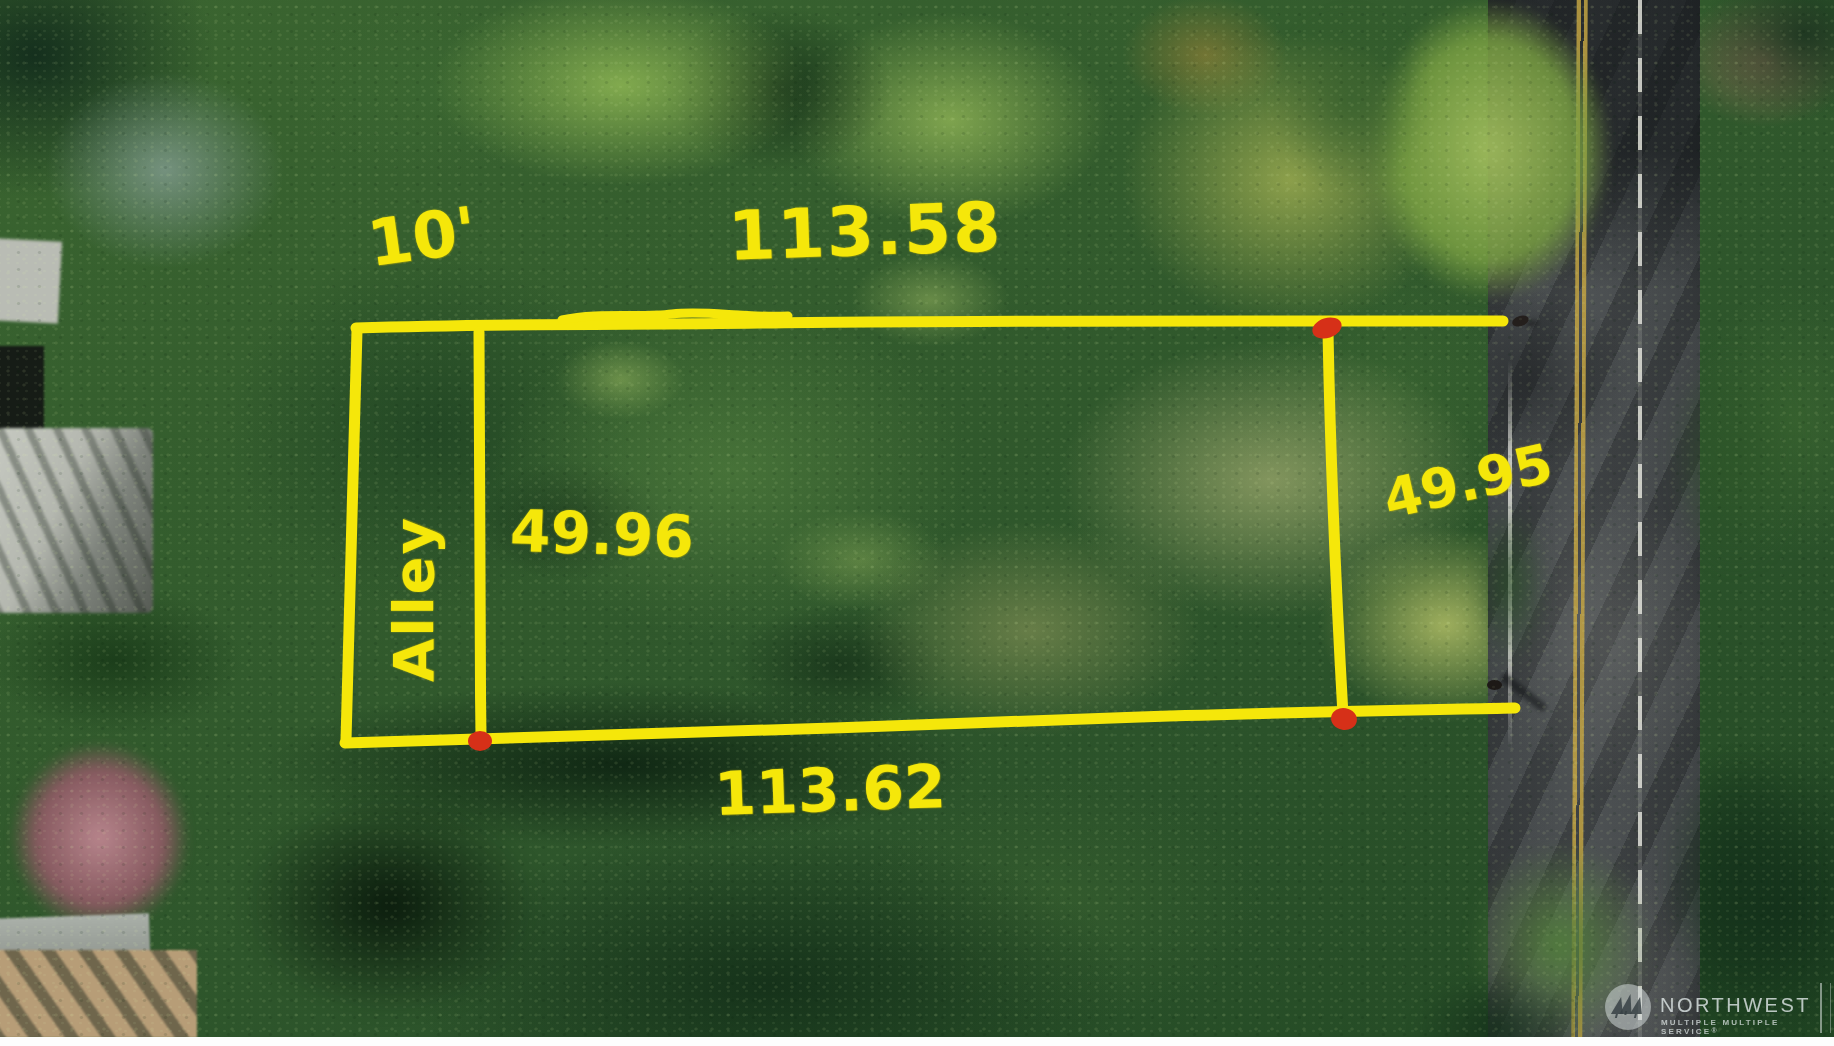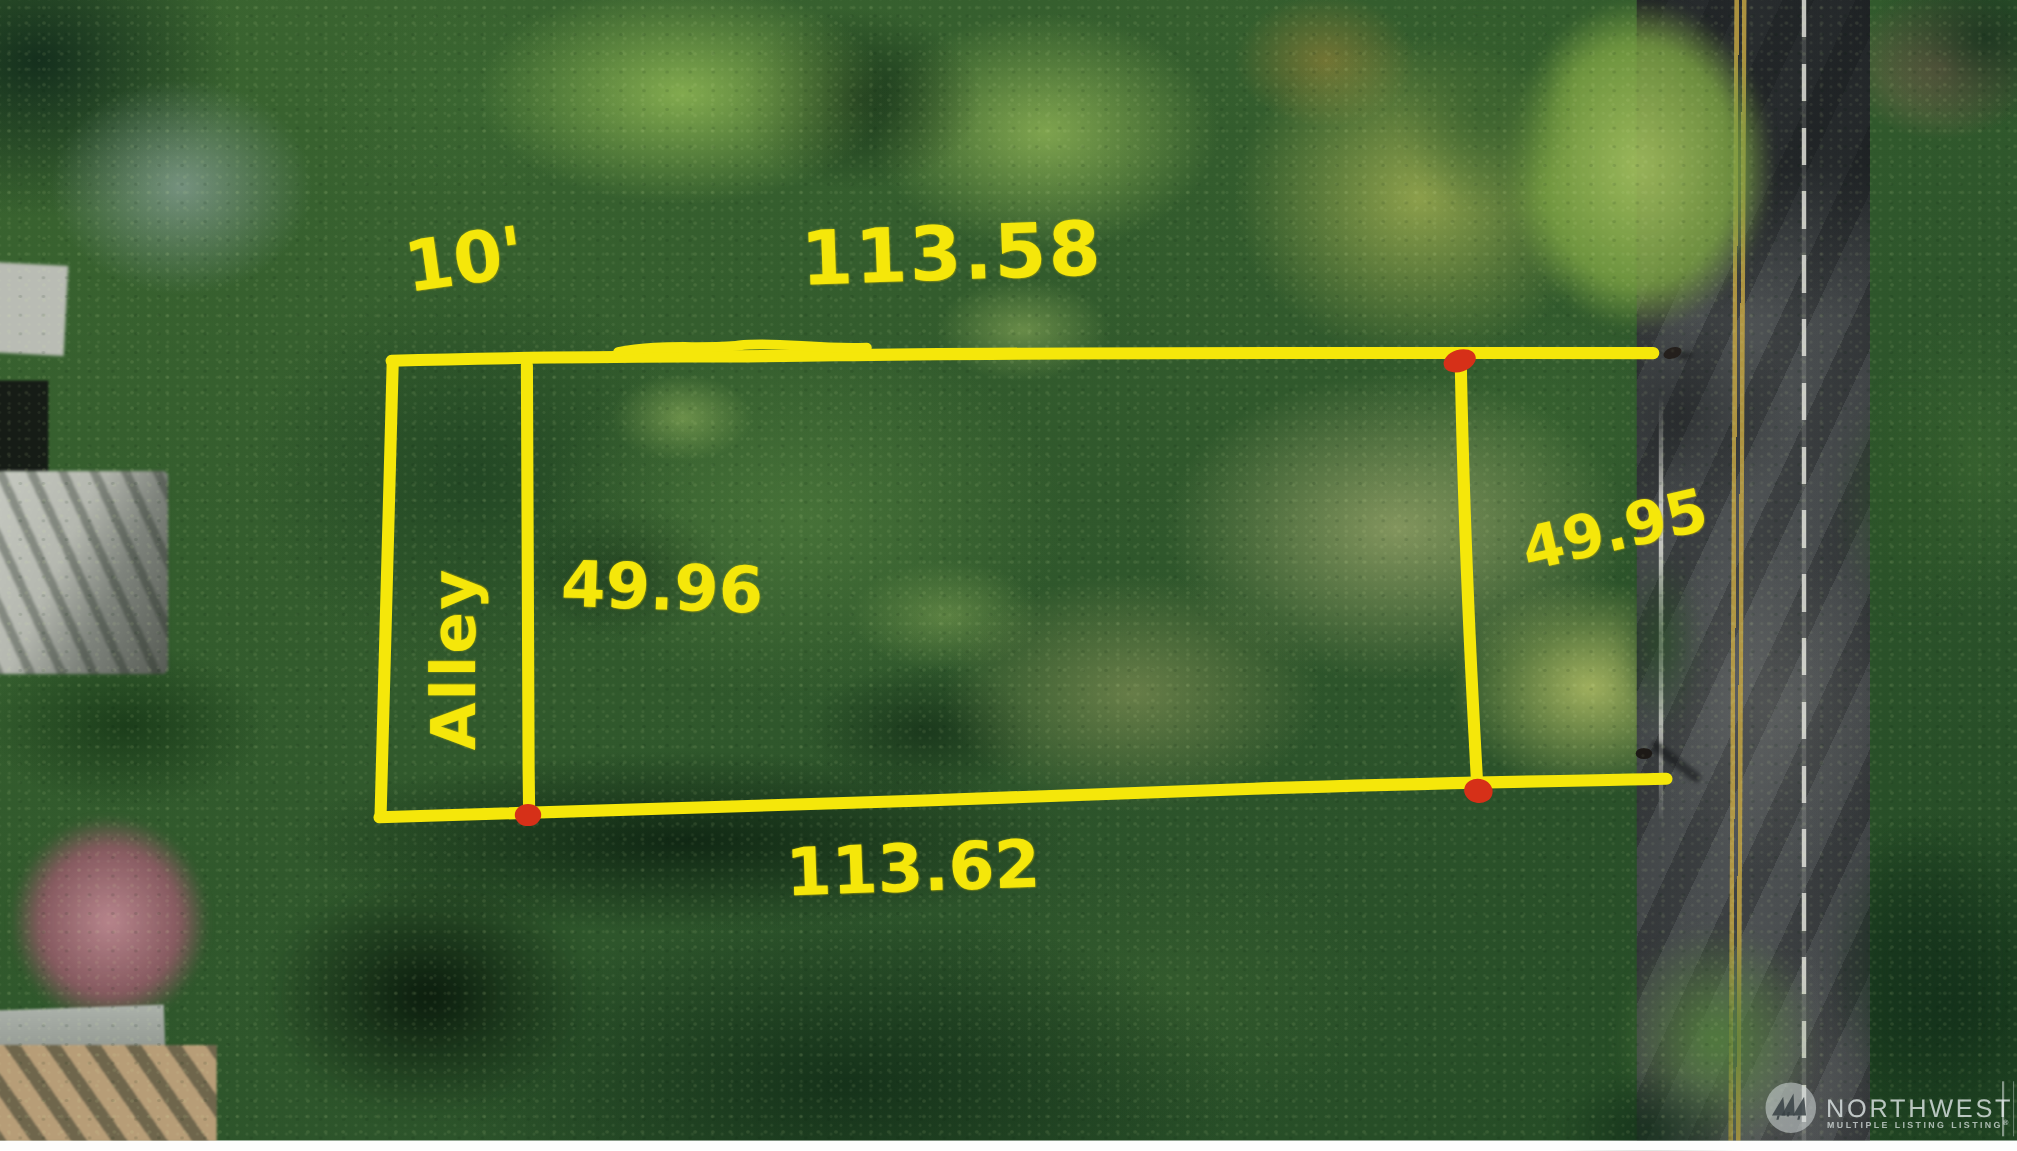--- a/index.html
+++ b/index.html
@@ -106,21 +106,21 @@
   .mk{position:absolute;color:var(--boundary-marker,#F5E70A);font-weight:700;line-height:1;
     white-space:nowrap;text-align:center;
     text-shadow:1px 1px 0 rgba(180,160,0,.25), 0 0 2px rgba(246,231,10,.55);}
   
   .wm{position:absolute;left:1598px;top:980px;width:240px;height:58px;}
   .wm-circle{position:absolute;left:7px;top:4px;width:46px;height:46px;border-radius:50%;
     background:rgba(210,216,216,.55);}
   .wm-tree{position:absolute;width:0;height:0;border-left:6px solid transparent;border-right:6px solid transparent;
     border-bottom:17px solid rgba(55,65,68,.85);transform:skewX(-14deg);}
   .wm-tree::after{content:"";position:absolute;left:-1px;top:17px;width:2px;height:4px;background:rgba(55,65,68,.85);}
-  .wm-name{position:absolute;left:62px;top:14px;font-size:23px;letter-spacing:2.5px;font-weight:400;
+  .wm-name{position:absolute;left:62px;top:14px;font-size:20px;letter-spacing:2.5px;font-weight:400;
     color:rgba(225,232,232,.80);font-family:"Liberation Sans",sans-serif;}
   .wm-tag{position:absolute;left:63px;top:38px;font-size:8px;letter-spacing:2.2px;font-weight:700;
     color:rgba(225,232,232,.72);font-family:"Liberation Sans",sans-serif;}
   .wm-reg{font-size:7px;vertical-align:top;}
   .wm-rule{position:absolute;left:222px;top:3px;width:2px;height:50px;background:rgba(235,240,240,.5);}
   .wm-rule2{position:absolute;left:232px;top:3px;width:1px;height:50px;background:rgba(235,240,240,.35);}
   .bottom-strip{position:absolute;left:0;top:1037px;width:1834px;height:9px;background:#fdfdfd;}
 </style>
 </head>
 <body>
@@ -177,20 +177,20 @@
   <div class="mk" style="left:690px;top:760px;width:280px;font-size:60px;transform:rotate(-2deg);">113.62</div>
 
   <div class="wm">
     <div class="wm-circle">
       <span class="wm-tree" style="left:8px;top:13px;"></span>
       <span class="wm-tree" style="left:17px;top:10px;border-bottom-width:20px;"></span>
       <span class="wm-tree" style="left:27px;top:13px;"></span>
     </div>
     <div class="wm-name">NORTHWEST</div>
     <div class="wm-tag">
-      <span>MULTIPLE LISTING LISTING</span><span class="wm-reg">®</span>
+      <span>MULTIPLE MULTIPLE SERVICE</span><span class="wm-reg">®</span>
     </div>
     <div class="wm-rule"></div>
     <div class="wm-rule2"></div>
   </div>
 
   <div class="bottom-strip"></div>
 </div>
 
 </body></html>

